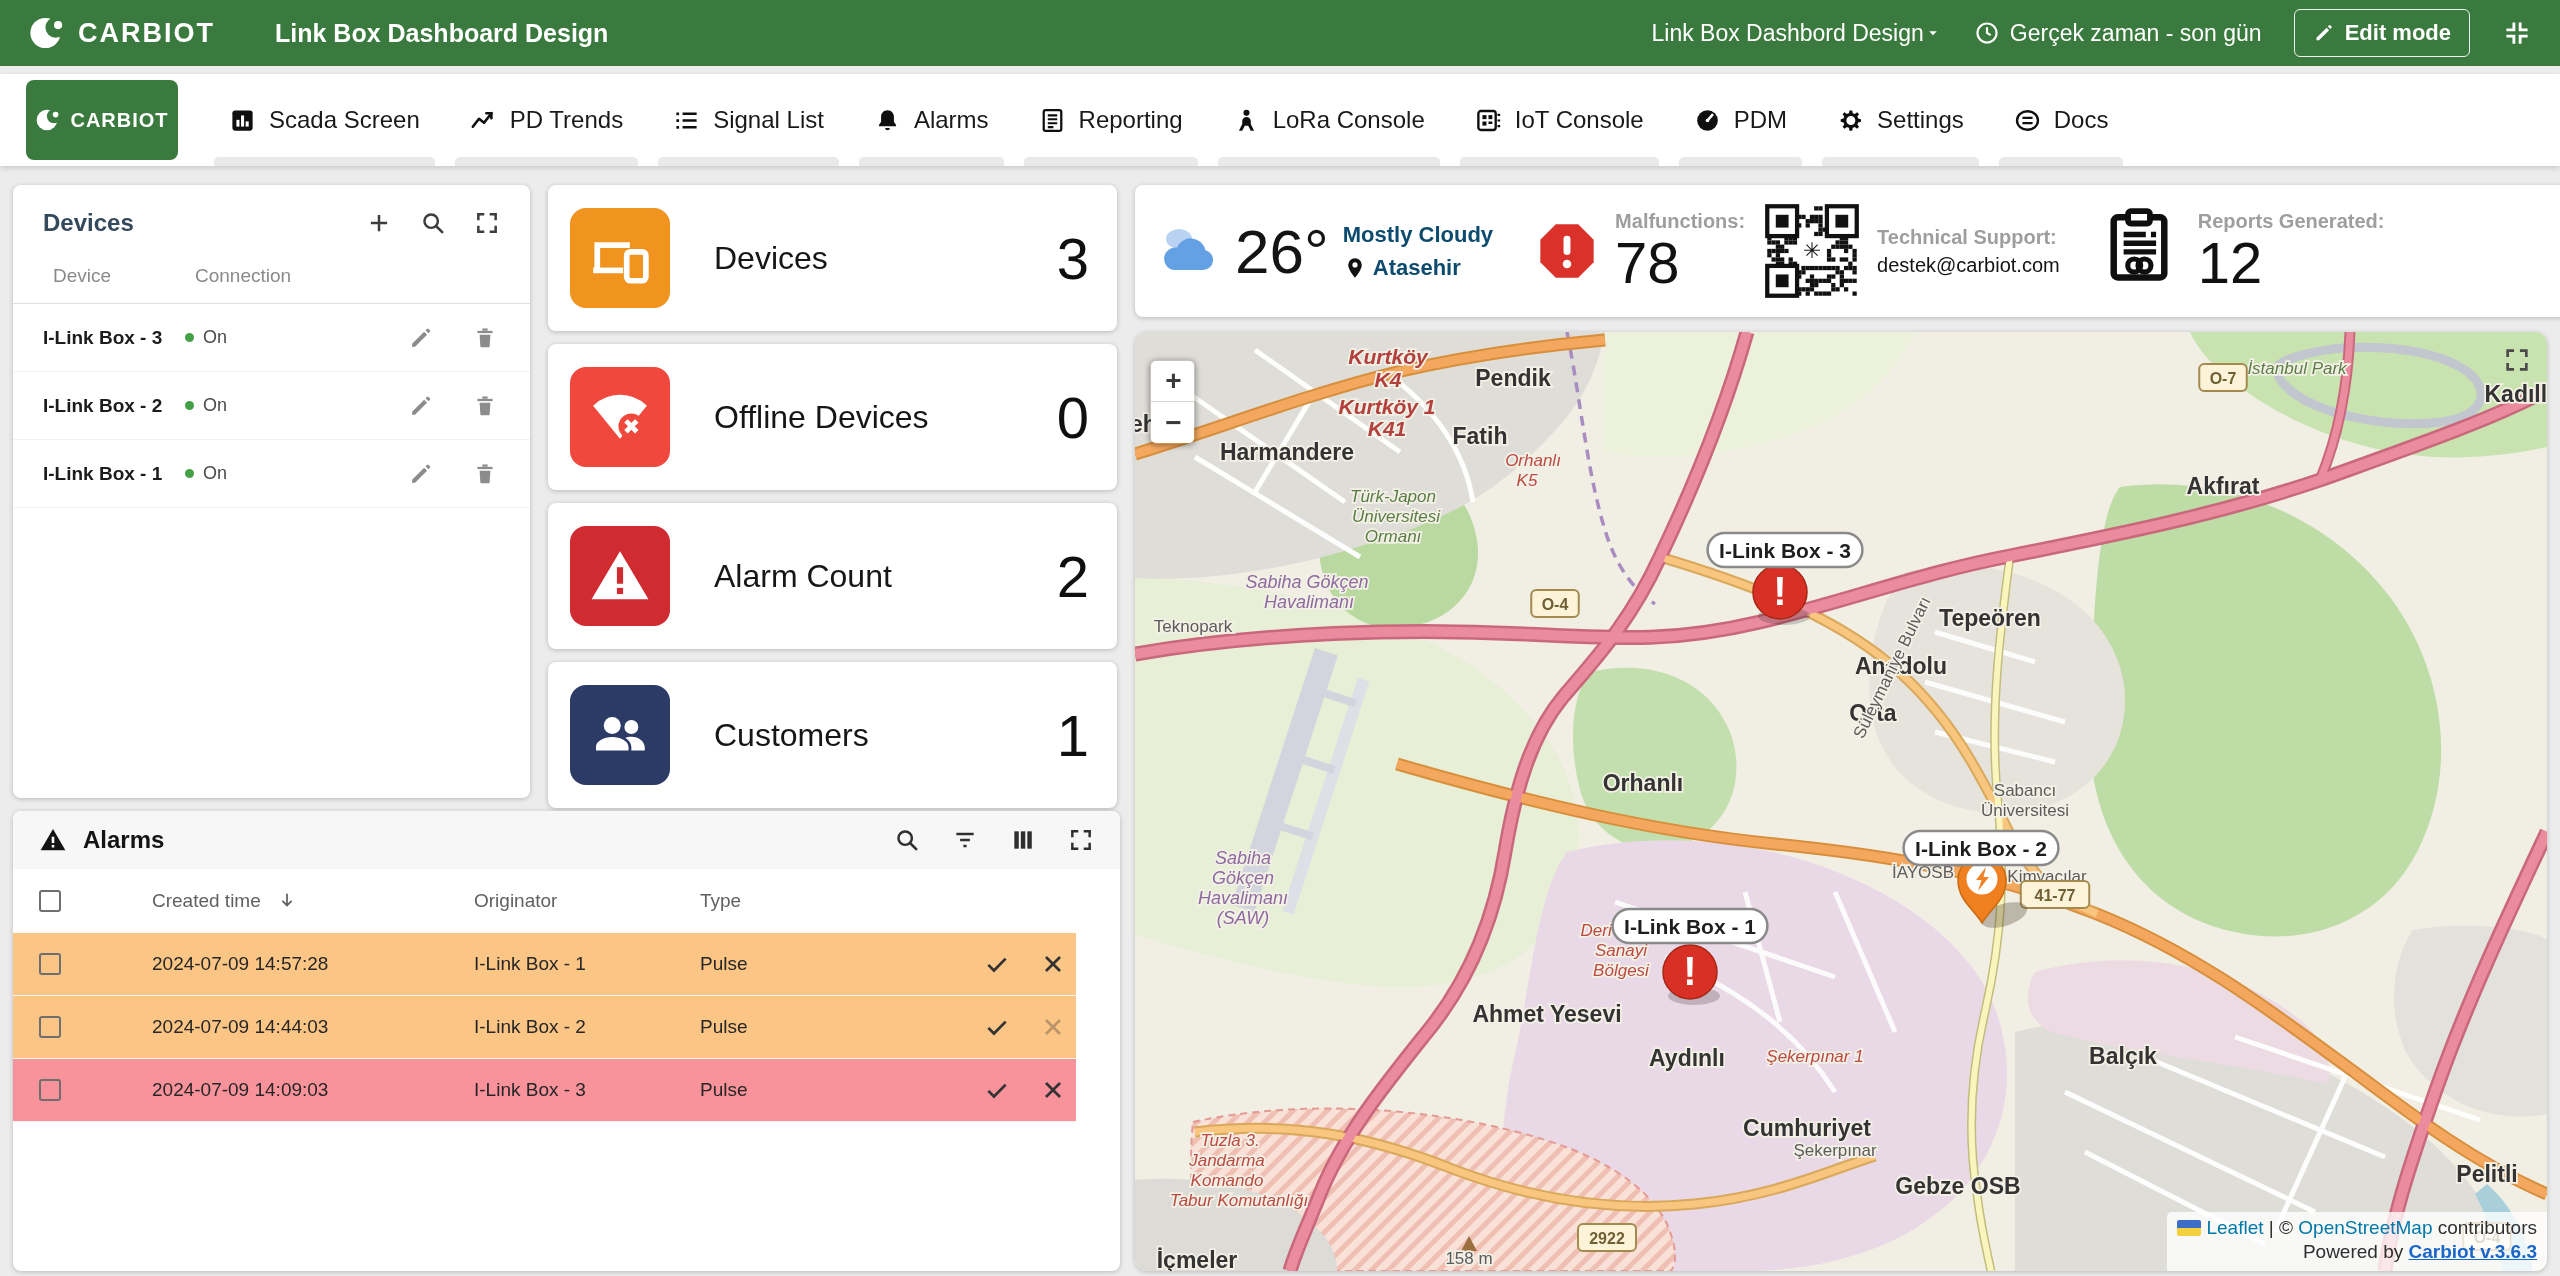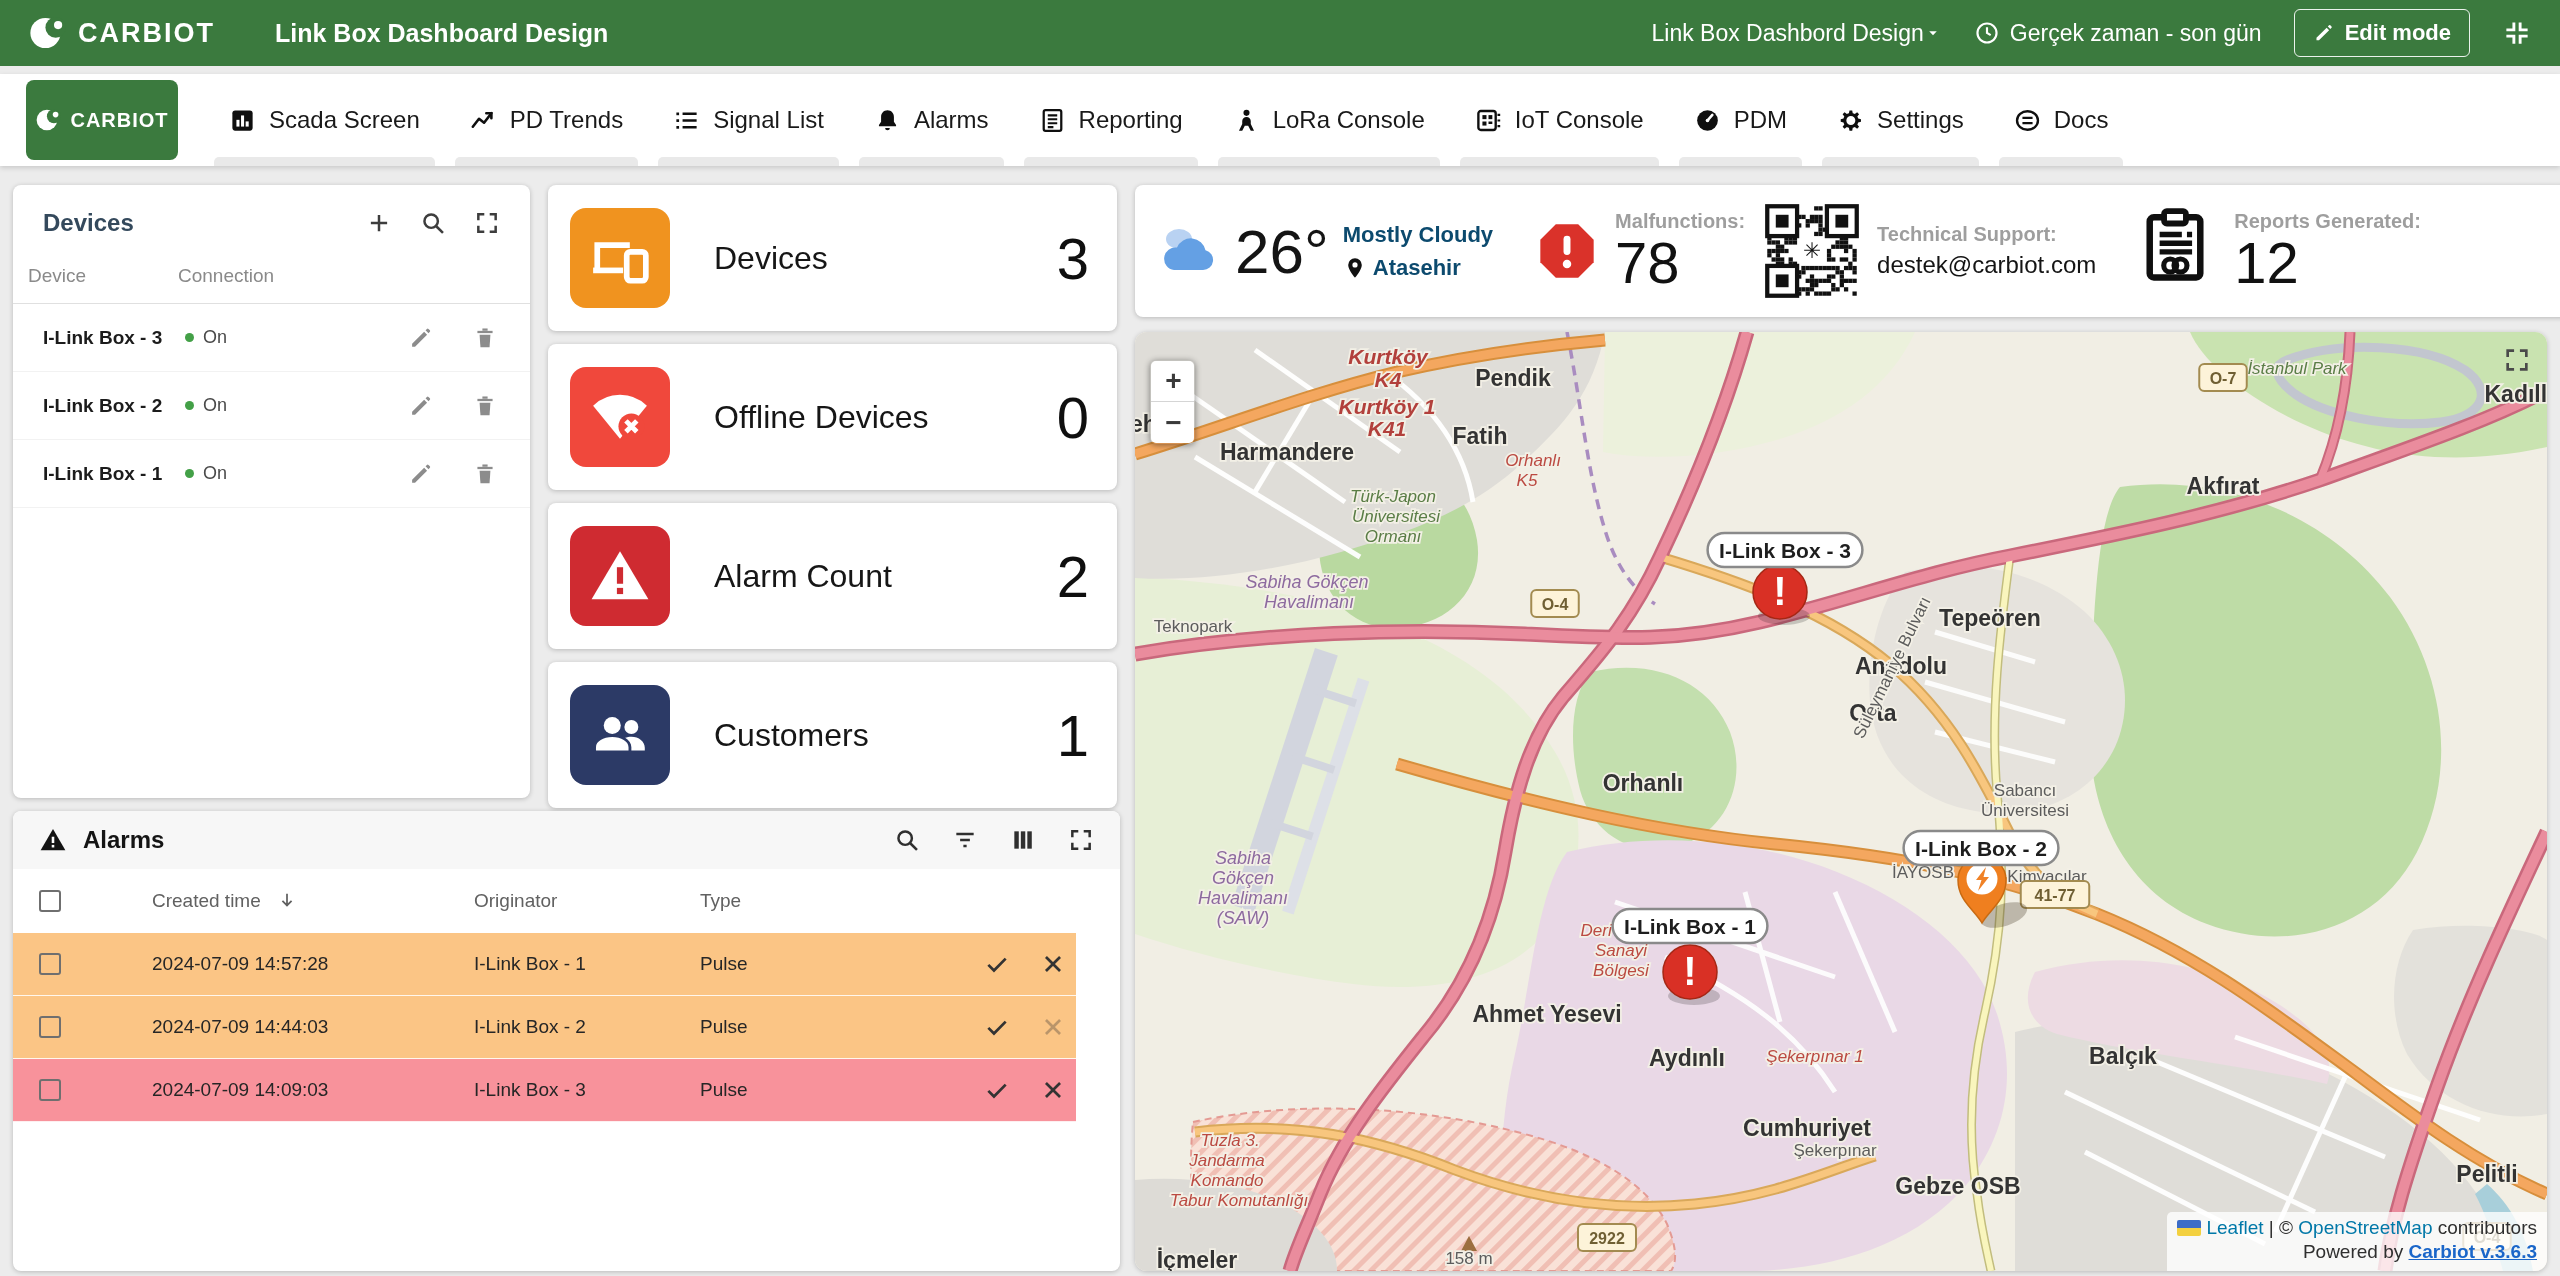--- a/index.html
+++ b/index.html
@@ -38,21 +38,21 @@
 
   
   .panel{position:absolute;background:#fff;border-radius:8px;box-shadow:0 1px 5px rgba(0,0,0,.22);}
 
   
   #devices-panel{left:13px;top:185px;width:517px;height:613px;}
   .dp-head{display:flex;align-items:center;padding:24px 30px 8px;}
   .dp-title{font-size:24px;font-weight:bold;color:#34495c;}
   .dp-actions{margin-left:auto;display:flex;gap:28px;color:#3d3d3d;}
   .dp-actions .i26{cursor:pointer;}
-  .dp-cols{display:flex;padding:20px 15px 16px;font-size:19px;color:#8a8a8a;border-bottom:1px solid #e0e0e0;gap:8px;}
+  .dp-cols{display:flex;padding:20px 40px 16px;font-size:19px;color:#8a8a8a;border-bottom:1px solid #e0e0e0;}
   .dp-col-device{width:142px;}
   .dp-row{display:flex;align-items:center;height:68px;padding:0 32px 0 30px;border-bottom:1px solid #f2f2f2;}
   .dp-name{width:142px;font-size:19px;font-weight:bold;color:#1c1c1c;}
   .dp-status{display:flex;align-items:center;gap:9px;font-size:18px;color:#4a4a4a;}
   .dp-dot{width:9px;height:9px;border-radius:50%;background:#43a047;}
   .dp-row-actions{margin-left:auto;display:flex;gap:38px;color:#8c8c8c;}
   .dp-row-actions .i26{cursor:pointer;}
 
   
   #cards{position:absolute;left:548px;top:185px;width:569px;}
@@ -72,21 +72,21 @@
   .gray-bold{font-size:22px;font-weight:bold;color:#0c4a6e;}
   .cond-line2{display:flex;align-items:center;gap:6px;}
   .pin-ic{width:24px;height:24px;color:#111;}
   .malf{display:flex;align-items:center;margin-left:42px;gap:16px;}
   .octagon{width:64px;height:64px;color:#da322a;}
   .metric{display:flex;flex-direction:column;}
   .metric-label{font-size:20px;font-weight:bold;color:#9e9e9e;}
   .metric-value{font-size:58px;color:#111;line-height:1.02;}
   .support{display:flex;align-items:center;margin-left:18px;gap:16px;}
   #qr{width:98px;height:98px;}
-  .support-email{font-size:24px;color:#141414;margin-top:5px;}
+  .support-email{font-size:20px;color:#141414;margin-top:5px;}
   .reports{display:flex;align-items:center;margin-left:38px;gap:18px;}
   .clipboard{width:82px;height:96px;color:#0f0f0f;}
   .external{position:absolute;right:22px;top:18px;width:28px;height:28px;color:#3d3d3d;cursor:pointer;}
 
   
   #map-card{left:1135px;top:332px;width:1412px;height:939px;border-radius:12px;overflow:hidden;background:#f1eee4;}
   #mapsvg{position:absolute;left:0;top:0;width:100%;height:100%;font-family:"Liberation Sans",sans-serif;}
   .mlabel{paint-order:stroke;stroke:#f3f0e6;stroke-width:3.5px;text-anchor:middle;}
   .ml-place{font-size:23px;fill:#333;font-weight:600;}
   .ml-small{font-size:17px;fill:#5c5c5c;}

